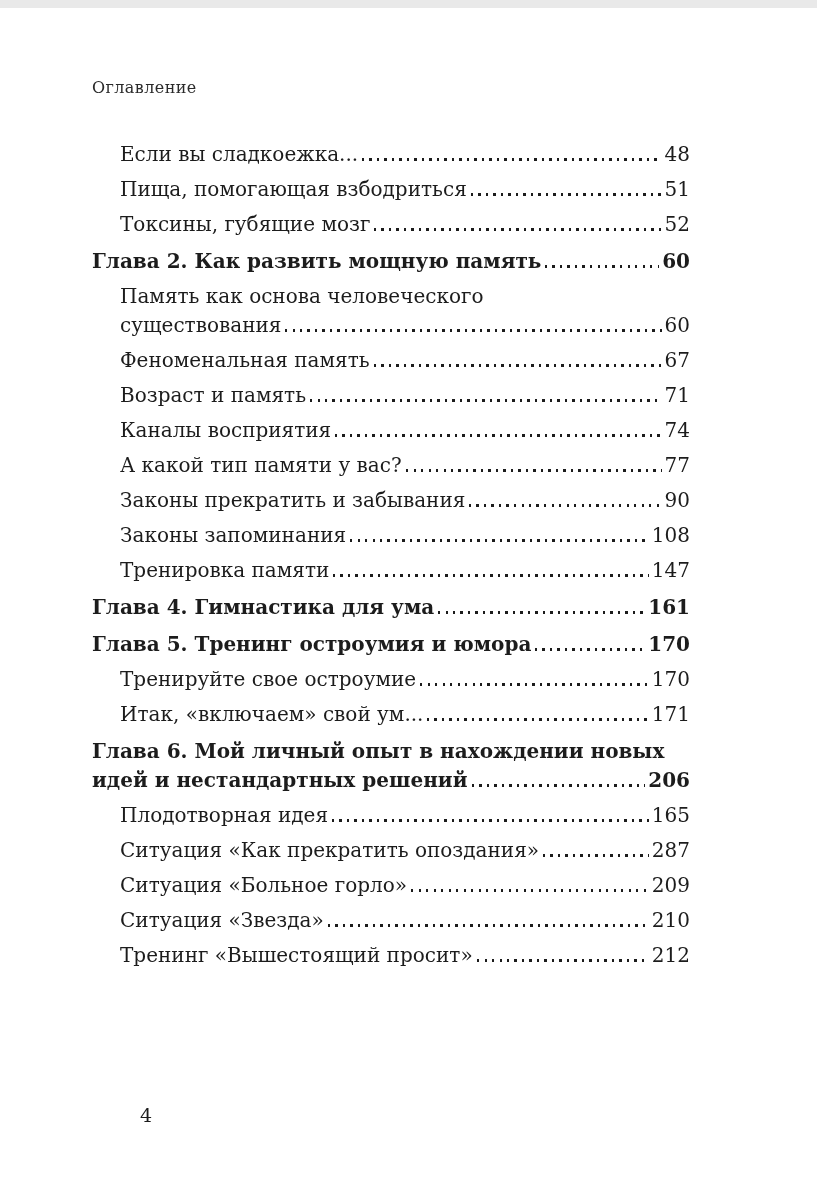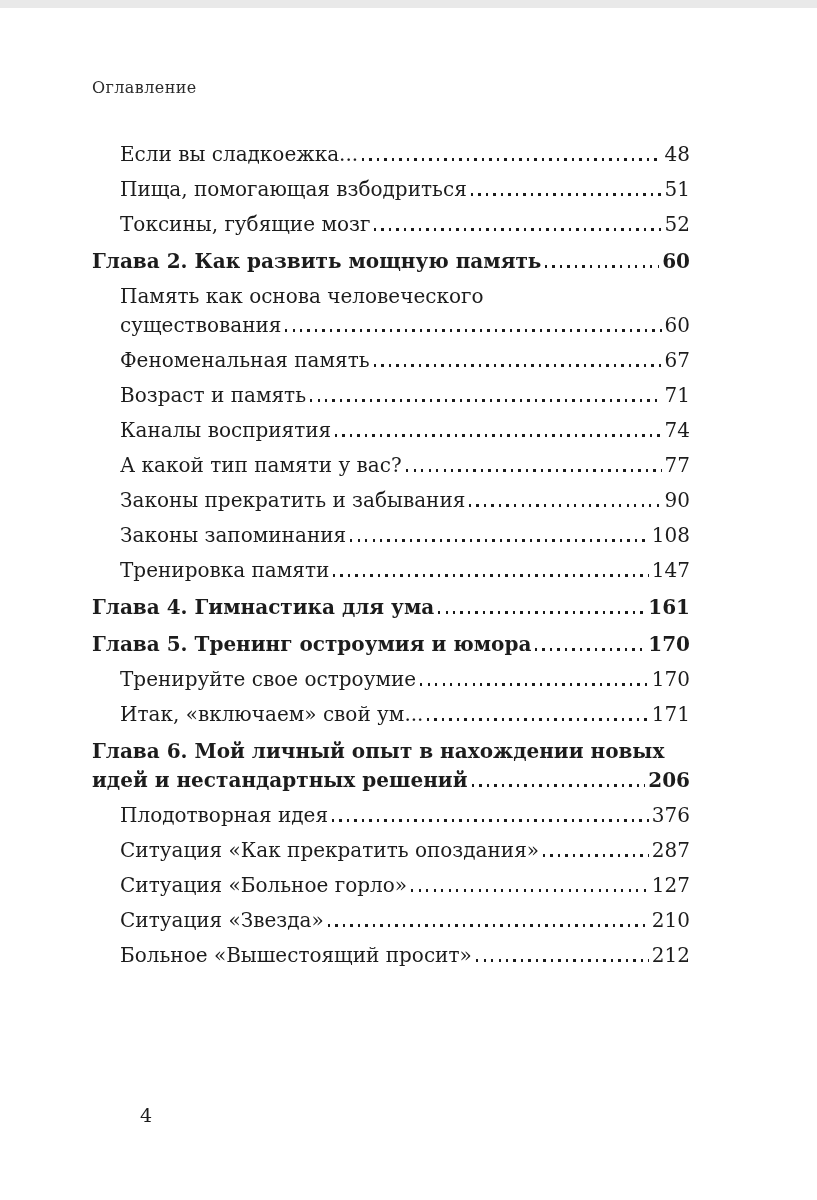--- a/index.html
+++ b/index.html
@@ -190,47 +190,47 @@
         <div class="line">
           <span class="title">идей и нестандартных решений</span>
           <span class="leader"></span>
           <span class="pagenum">206</span>
         </div>
       </div>
       <div class="toc-entry sub">
         <div class="line">
           <span class="title">Плодотворная идея</span>
           <span class="leader"></span>
-          <span class="pagenum">376</span>
+          <span class="pagenum">165</span>
         </div>
       </div>
       <div class="toc-entry sub">
         <div class="line">
           <span class="title">Ситуация «Как прекратить опоздания»</span>
           <span class="leader"></span>
           <span class="pagenum">287</span>
         </div>
       </div>
       <div class="toc-entry sub">
         <div class="line">
           <span class="title">Ситуация «Больное горло»</span>
           <span class="leader"></span>
-          <span class="pagenum">127</span>
+          <span class="pagenum">209</span>
         </div>
       </div>
       <div class="toc-entry sub">
         <div class="line">
           <span class="title">Ситуация «Звезда»</span>
           <span class="leader"></span>
           <span class="pagenum">210</span>
         </div>
       </div>
       <div class="toc-entry sub">
         <div class="line">
-          <span class="title">Больное «Вышестоящий просит»</span>
+          <span class="title">Тренинг «Вышестоящий просит»</span>
           <span class="leader"></span>
           <span class="pagenum">212</span>
         </div>
       </div>
     </main>
 
   <div class="page-footer">4</div>
 </div>
 
 </body></html>

